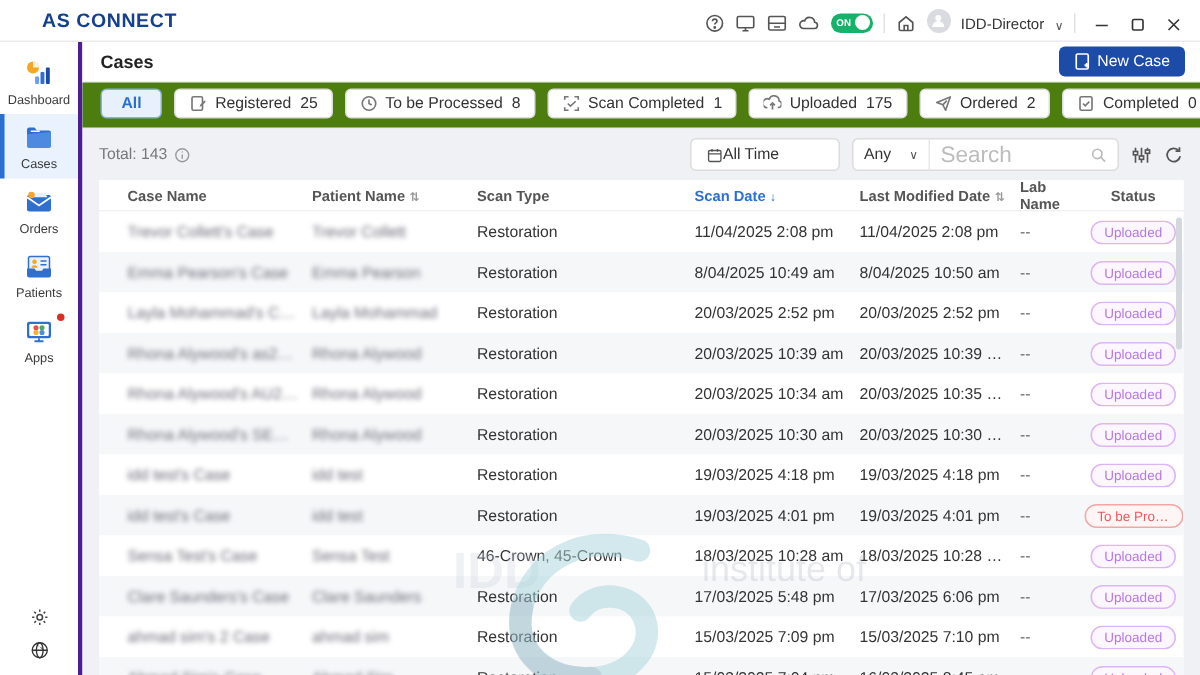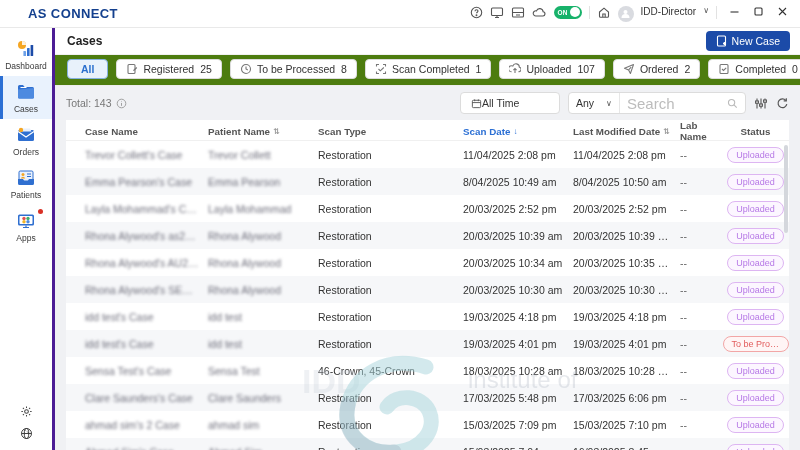--- a/index.html
+++ b/index.html
@@ -3,21 +3,21 @@
 <meta charset="utf-8">
 <style>
   * { box-sizing: border-box; margin: 0; padding: 0; }
   html,body { width:800px; height:450px; overflow:hidden; }
   body { font-family:"Liberation Sans","DejaVu Sans",sans-serif; background:#fff; position:relative; }
   svg { display:block; }
 
   
   .topbar { height:28px; background:#fff; border-bottom:1px solid #e9e9e9; display:flex; align-items:center; justify-content:space-between; padding:0 12px 0 28px; }
   .logo { font-size:13px; font-weight:bold; color:#14408e; letter-spacing:.4px; }
-  .tb-right { display:flex; align-items:flex-start; gap:7px; }
+  .tb-right { display:flex; align-items:flex-end; gap:7px; }
   .tb-ic { color:#555; display:flex; align-items:center; cursor:pointer; }
   .sep { width:1px; height:13px; background:#e2e2e2; }
   .toggle { width:28px; height:13px; border-radius:7px; background:#17b26a; position:relative; cursor:pointer; }
   .toggle .on { position:absolute; left:4px; top:3.2px; font-size:6.5px; font-weight:bold; color:#fff; }
   .toggle .knob { position:absolute; right:1.5px; top:1.5px; width:10px; height:10px; border-radius:50%; background:#fff; }
   .avatar { width:16px; height:16px; border-radius:50%; background:#d9dbe0; display:flex; align-items:center; justify-content:center; }
   .uname { font-size:10px; color:#333; cursor:pointer; }
   .chev { color:#555; font-size:8px; }
   .winctl { display:flex; align-items:center; gap:13px; margin-left:5px; color:#333; }
   .winctl > div { cursor:pointer; display:flex; }
@@ -274,21 +274,21 @@
           <span class="cnt">1</span>
       </div>
       <div class="tab">
         <span class="tab-ic">
             <svg width="12" height="12" viewBox="0 0 12 12" fill="none" stroke="currentColor" stroke-width="1.1">
               <path d="M2.6 8.8a3 3 0 1 1 1.2-5.7 3.4 3.4 0 0 1 6.6 1.2 2.2 2.2 0 0 1-.9 4.3"></path>
               <path d="M6 10V5.8M4.4 7.2 6 5.6l1.6 1.6"></path>
             </svg>
           </span>
         <span>Uploaded</span>
-          <span class="cnt">107</span>
+          <span class="cnt">175</span>
       </div>
       <div class="tab">
         <span class="tab-ic">
             <svg width="12" height="12" viewBox="0 0 12 12" fill="none" stroke="currentColor" stroke-width="1.1" stroke-linejoin="round">
               <path d="M1.5 5.3 10.5 1.6 7.4 10.5 5.6 6.9z"></path>
               <path d="M5.6 6.9l2.6-2.8"></path>
             </svg>
           </span>
         <span>Ordered</span>
           <span class="cnt">2</span>

